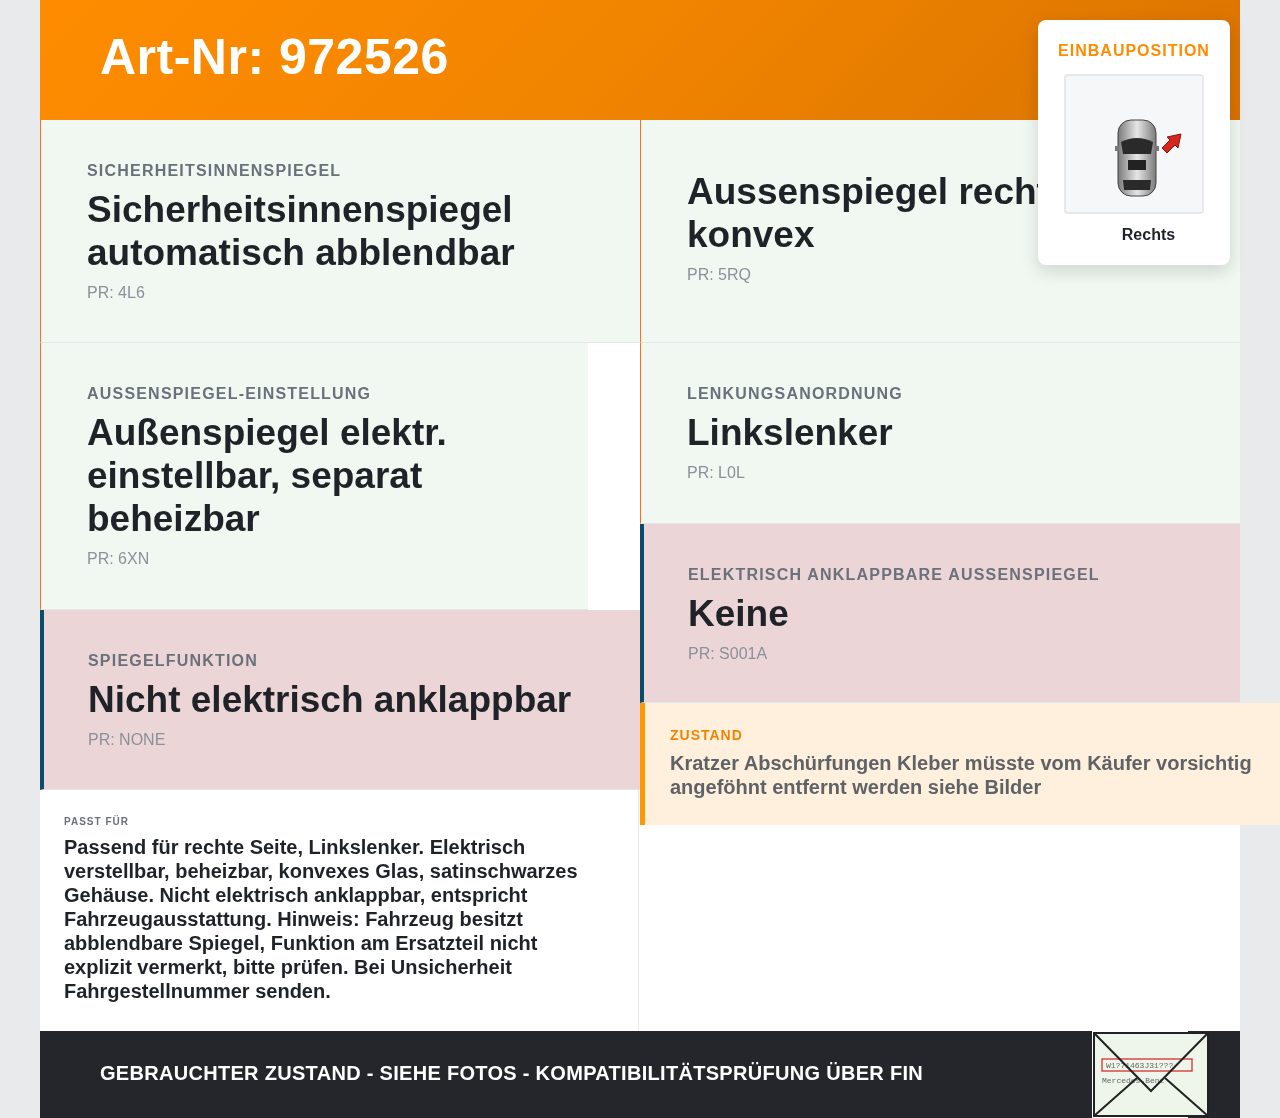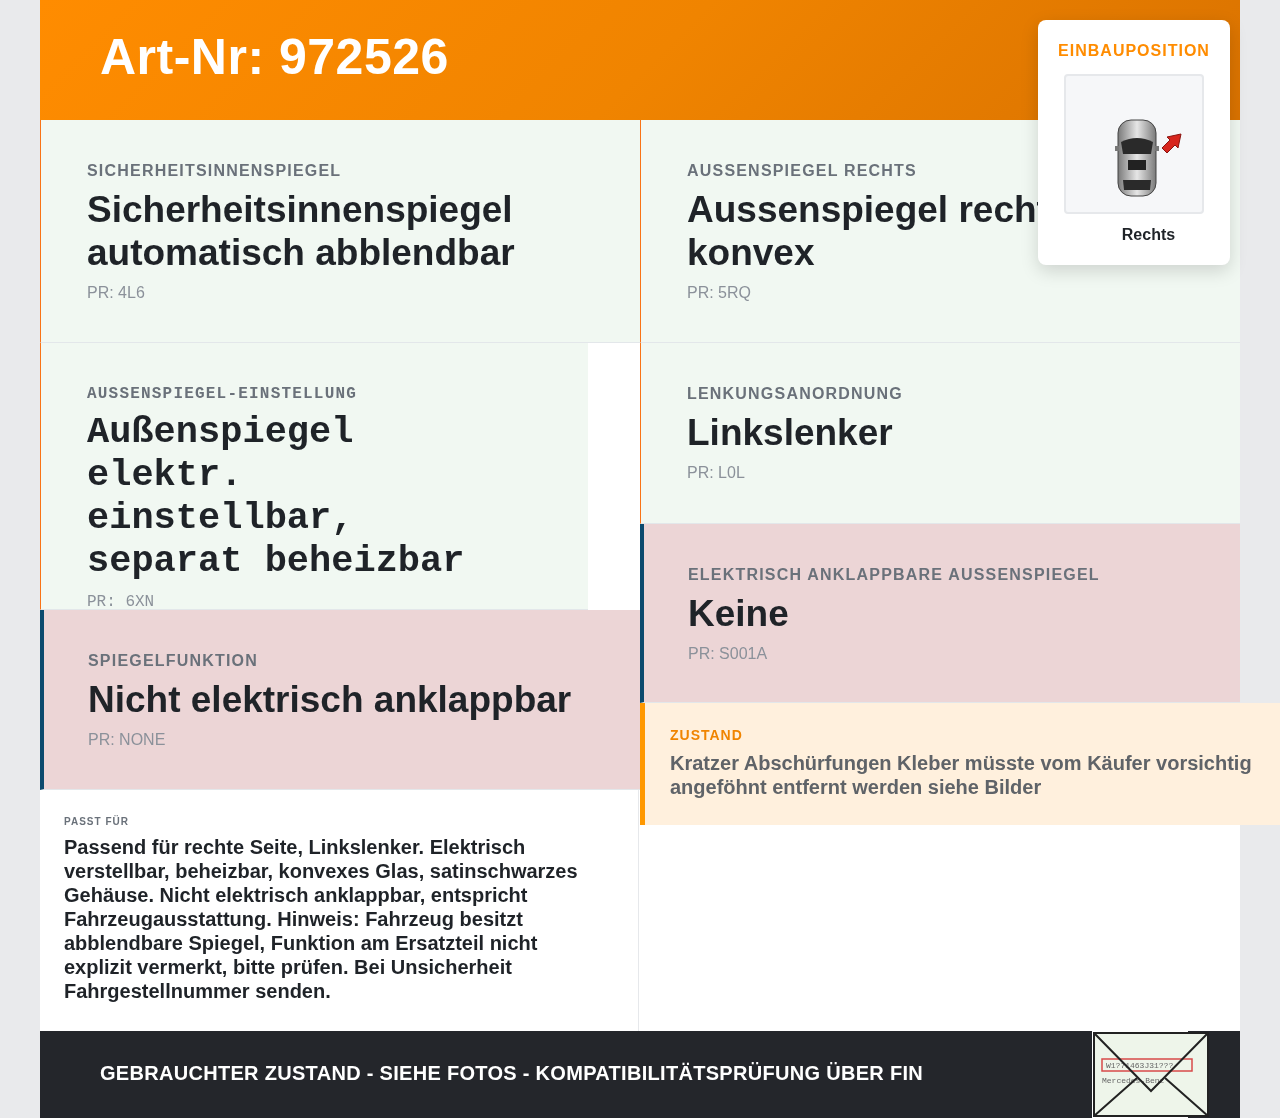--- a/index.html
+++ b/index.html
@@ -67,25 +67,24 @@
     <div class="pos-label">Rechts</div>
   </div>
 
   <div class="grid">
     <div class="cell green" style="left:0;top:0;width:600px;height:223px;">
       <div class="lbl">SICHERHEITSINNENSPIEGEL</div>
       <div class="val" style="width:500px">Sicherheitsinnenspiegel automatisch abblendbar</div>
       <div class="pr">PR: 4L6</div>
     </div>
     <div class="cell green" style="left:600px;top:0;width:600px;height:223px;">
-      <div class="lbl">AUSSENSPIEGEL RECHTS</div>
       <div class="val" style="width:440px">Aussenspiegel rechts konvex</div>
       <div class="pr">PR: 5RQ</div>
     </div>
-    <div class="cell green" style="left:0;top:223px;width:548px;height:267px;font-family:Liberation Mono, monospace;">
+    <div class="cell green" style="left:0;top:223px;width:548px;height:267px;">
       <div class="lbl">AUSSENSPIEGEL-EINSTELLUNG</div>
       <div class="val" style="width:400px">Außenspiegel elektr. einstellbar, separat beheizbar</div>
       <div class="pr">PR: 6XN</div>
     </div>
     <div class="cell green" style="left:600px;top:223px;width:600px;height:181px;">
       <div class="lbl">LENKUNGSANORDNUNG</div>
       <div class="val">Linkslenker</div>
       <div class="pr">PR: L0L</div>
     </div>
     <div class="cell red" style="left:0;top:490px;width:600px;height:180px;">

